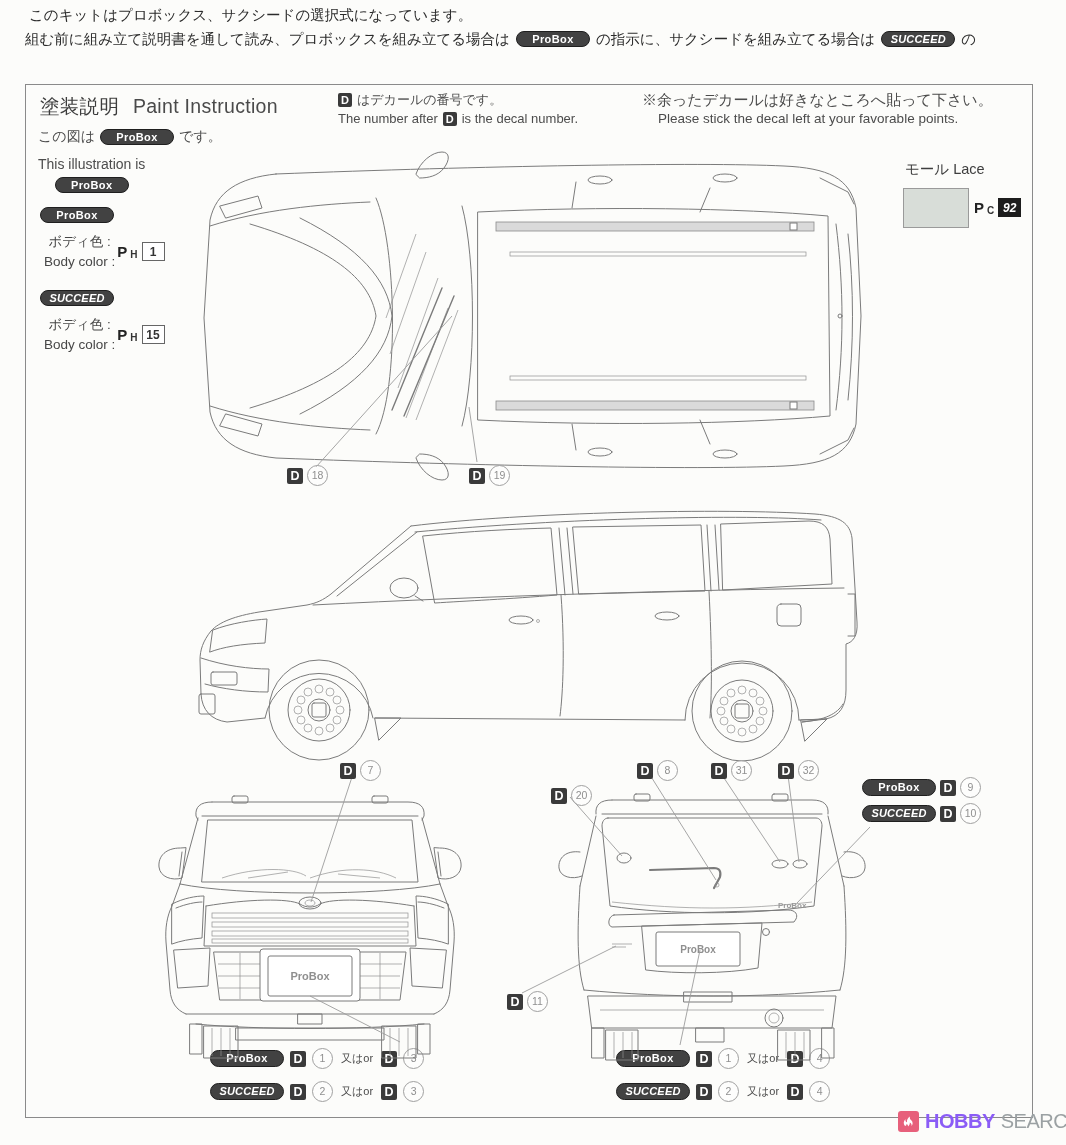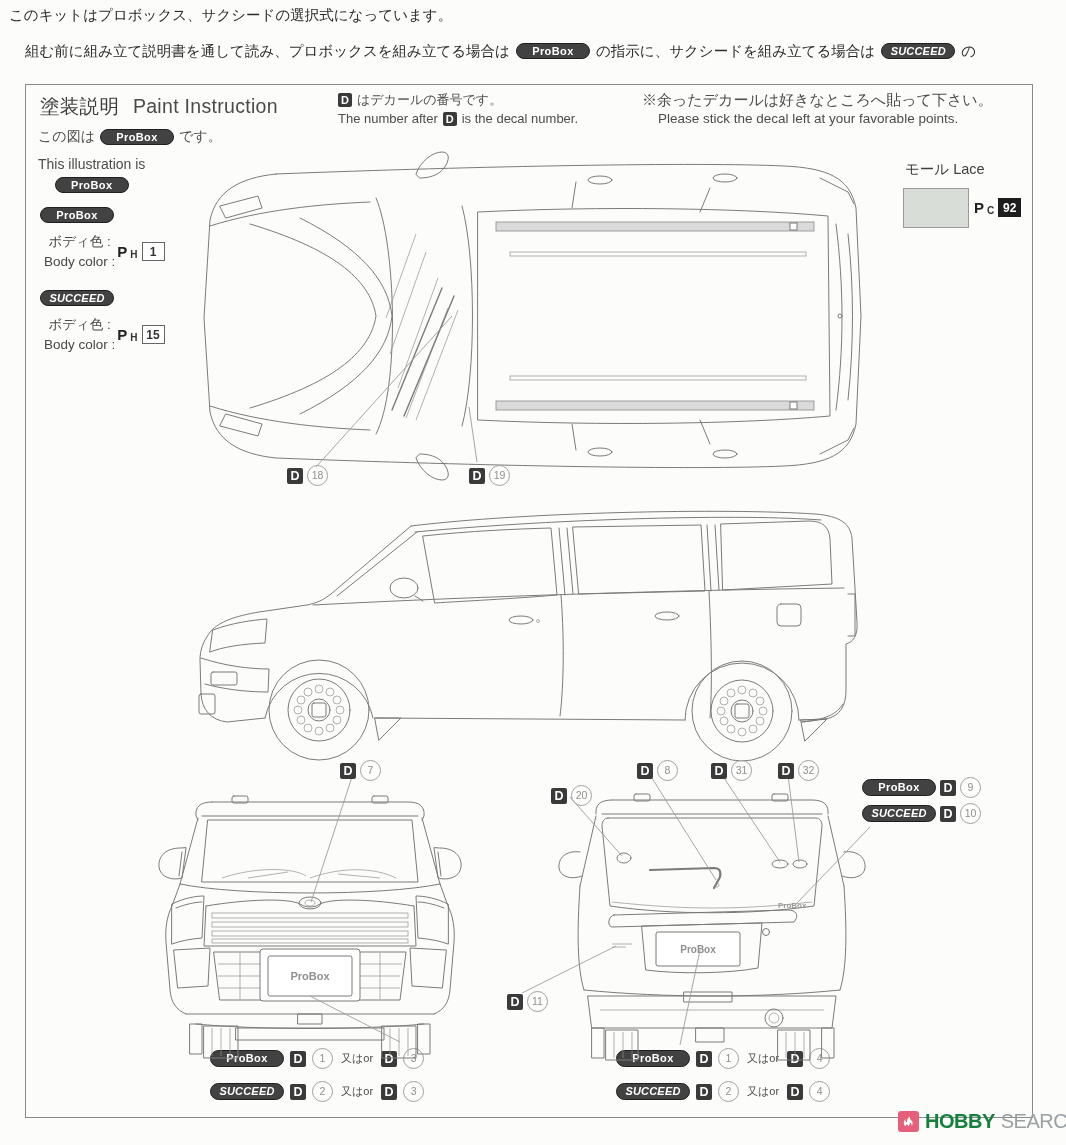--- a/index.html
+++ b/index.html
@@ -21,45 +21,45 @@
   .dbox.sm{width:14px;height:14px;font-size:11px;}
   .circ{display:inline-flex;align-items:center;justify-content:center;width:19px;height:19px;border:1.4px solid #a0a0a0;
         border-radius:50%;color:#8f8f8f;font-size:10.5px;line-height:1;background:rgba(255,255,255,.4);flex:0 0 auto;}
   .dlabel{display:flex;align-items:center;gap:4px;z-index:5;}
   .paint-row{display:flex;align-items:center;gap:2px;}
   .paint-labels{font-size:13.5px;color:#474747;text-align:center;line-height:1.45;}
   .pmark{font-weight:800;font-size:15px;color:#222;}
   .psub{font-size:10px;color:#333;font-weight:bold;margin-left:1px;margin-right:2px;position:relative;top:3px;}
   .numbox{display:inline-flex;align-items:center;justify-content:center;min-width:17px;height:17px;padding:0 2px;
           border:1.2px solid #666;background:#fff;color:#333;font-size:12px;font-weight:bold;}
-  .numbox.inv{background:#1d1d1d;color:#fff;border-color:#1d1d1d;}
+  .numbox.inv{background:#1d1d1d;color:#fff;border-color:#1d1d1d;font-style:italic;}
   .swatch{width:64px;height:38px;background:#d8ddd8;border:1px solid #9a9a9a;}
   .stack{display:inline-flex;flex-direction:row;align-items:center;font-size:11px;line-height:1.1;color:#4a4a4a;margin:0 2px;}
   .group-row{display:flex;align-items:center;gap:6px;}
   .wm{display:flex;align-items:center;gap:6px;z-index:9;}
   .wm-icon{width:21px;height:21px;background:#e7607b;border-radius:3px;display:flex;align-items:center;justify-content:center;}
-  .wm-hobby{font-size:20px;font-weight:800;color:#15803d;letter-spacing:-.5px;}
+  .wm-hobby{font-size:20px;font-weight:800;color:#8b5cf6;letter-spacing:-.5px;}
   .wm-search{font-size:20px;font-weight:500;color:#9ba1a3;letter-spacing:-.5px;}
   svg{display:block;}
   svg .ln{fill:none;stroke:#7b7b7b;stroke-width:1;stroke-linecap:round;stroke-linejoin:round;}
   svg .thin{fill:none;stroke:#909090;stroke-width:.7;}
   svg .fillg{fill:#dadada;stroke:#8a8a8a;stroke-width:.8;}
   svg .fillw{fill:#fff;stroke:#7b7b7b;stroke-width:1;}
   svg text{font-family:"Liberation Sans",sans-serif;}
   .leader{position:absolute;inset:0;z-index:3;pointer-events:none;}
 </style>
 </head>
 <body>
 
 <div id="sheet">
 
-  <div class="abs intro-line" style="left:9px;top:6px;">
+  <div class="abs intro-line" style="left:29px;top:6px;">
     <span>このキットはプロボックス、サクシードの選択式になっています。</span>
   </div>
-  <div class="abs intro-line" style="left:25px;top:42px;">
+  <div class="abs intro-line" style="left:25px;top:30px;">
     <span>組む前に組み立て説明書を通して読み、プロボックスを組み立てる場合は</span>
     <span class="badge sm">ProBox</span>
     <span>の指示に、サクシードを組み立てる場合は</span>
     <span class="badge sm succeed">SUCCEED</span>
     <span>の</span>
   </div>
 
   <div class="panel-box"></div>
 
   <div class="abs title" style="left:40px;top:93px;">

